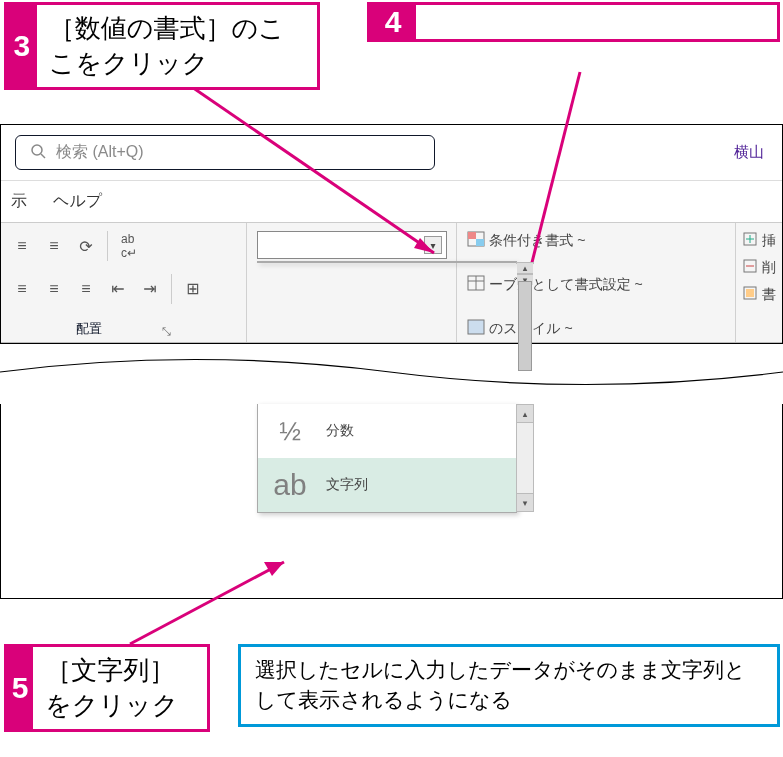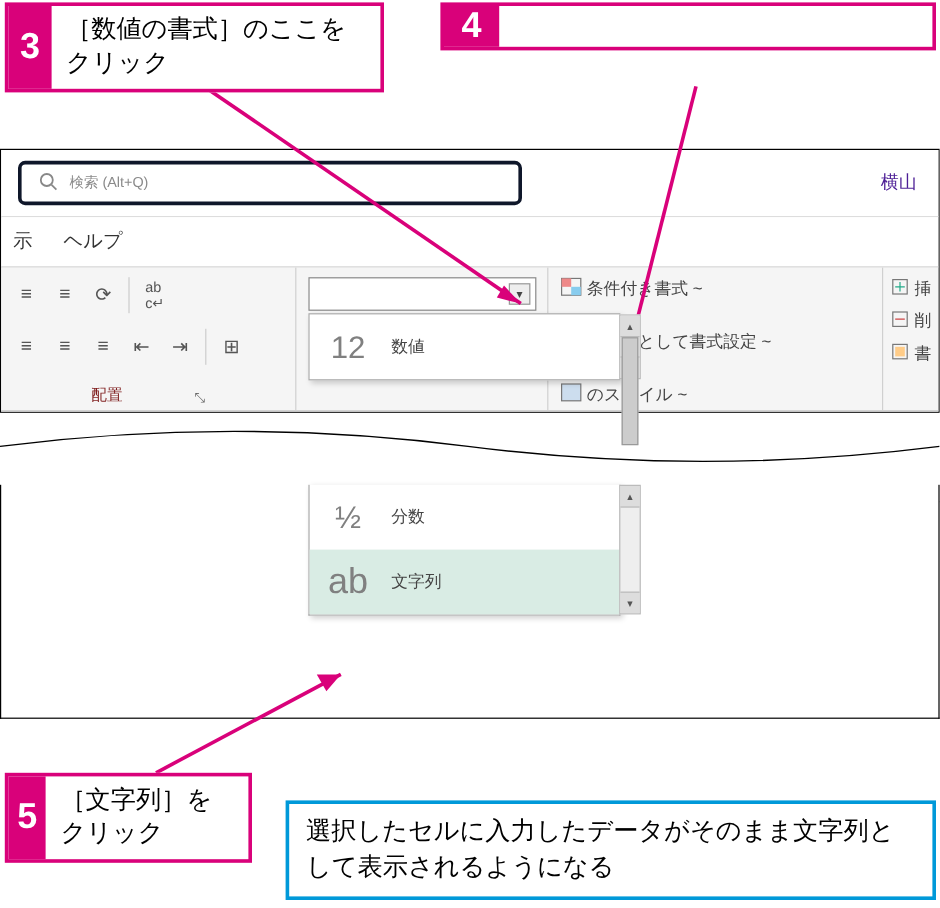--- a/index.html
+++ b/index.html
@@ -24,34 +24,33 @@
     color: #fff;
     font-size: 30px;
     font-weight: bold;
     width: 46px;
     display: flex;
     align-items: center;
     justify-content: center;
   }
   .callout-text {
     padding: 6px 12px;
-    font-size: 21px;
+    font-size: 26px;
     line-height: 1.35;
     color: #000;
   }
   .info-box {
     position: absolute;
     border: 3px solid #0099d9;
     background: #fff;
     padding: 8px 14px;
     font-size: 21px;
     line-height: 1.45;
     color: #000;
     z-index: 10;
-    margin-top: 23px;
   }
   svg.pointer { position: absolute; z-index: 5; pointer-events: none; }
 
   
   .excel {
     position: absolute;
     top: 124px;
     left: 0;
     width: 783px;
     border: 1px solid #000;
@@ -61,25 +60,25 @@
     height: 56px;
     display: flex;
     align-items: center;
     padding: 0 14px;
     background: #fff;
     border-bottom: 1px solid #ddd;
   }
   .search-box {
     display: flex;
     align-items: center;
-    border: 3px solid #0f172a;
+    border: 1px solid #0f172a;
     border-radius: 6px;
     padding: 6px 14px;
     color: #8a8a8a;
-    font-size: 12px;
+    font-size: 16px;
     width: 420px;
   }
   .search-box .mag { margin-right: 10px; }
   .user-label { margin-left: auto; font-size: 15px; color: #4c1d95; padding-right: 4px; }
   .tabs-row {
     height: 42px;
     display: flex;
     align-items: center;
     padding: 0 10px;
     background: #fff;
@@ -99,21 +98,21 @@
     border-right: 1px solid #d0d0d0;
     padding: 8px 10px 4px 10px;
     display: flex;
     flex-direction: column;
     justify-content: space-between;
   }
   .group-row { display: flex; gap: 10px; align-items: center; }
   .group-label {
     text-align: center;
     font-size: 13px;
-    color: #7f1d1d;
+    color: #0f172a;
     padding-top: 4px;
   }
   .ico {
     width: 22px; height: 20px;
     color: #555;
     display: inline-flex;
     align-items: center;
     justify-content: center;
     font-size: 16px;
   }
@@ -264,24 +263,20 @@
       </div>
     </div>
 
     <div class="ribbon-group" style="width:210px; position:relative;">
       <div class="numfmt-box">
         <div class="numfmt-arrow">▾</div>
       </div>
     </div>
 
     <div class="dropdown">
-      <div class="dropdown-item">
-        <div class="dd-icon">12</div>
-        <div class="dd-label">数値</div>
-      </div>
       <div class="scrollbar">
         <div class="scroll-btn">▴</div>
         <div class="scroll-thumb"></div>
         <div class="scroll-btn bot">▾</div>
       </div>
     </div>
 
     <div class="styles-group">
       <div class="btn-small">
         <span><svg width="18" height="16">

